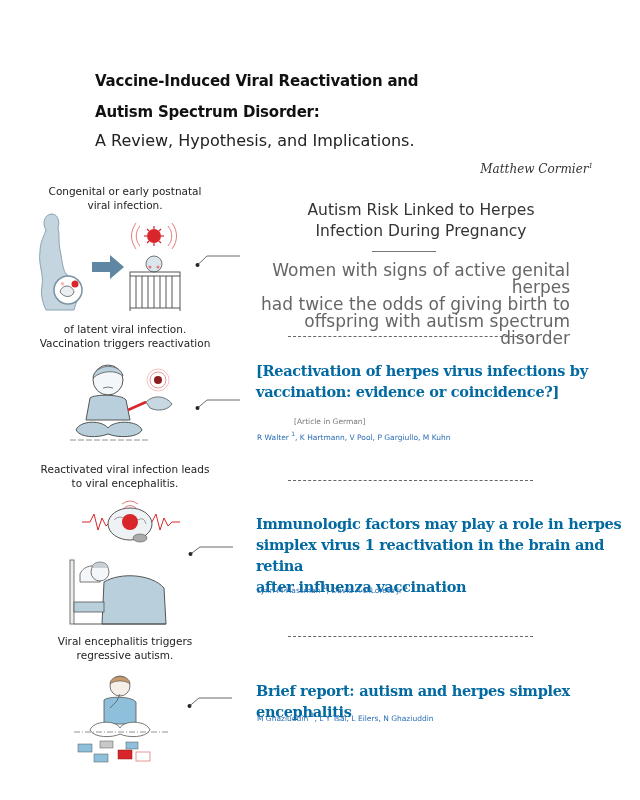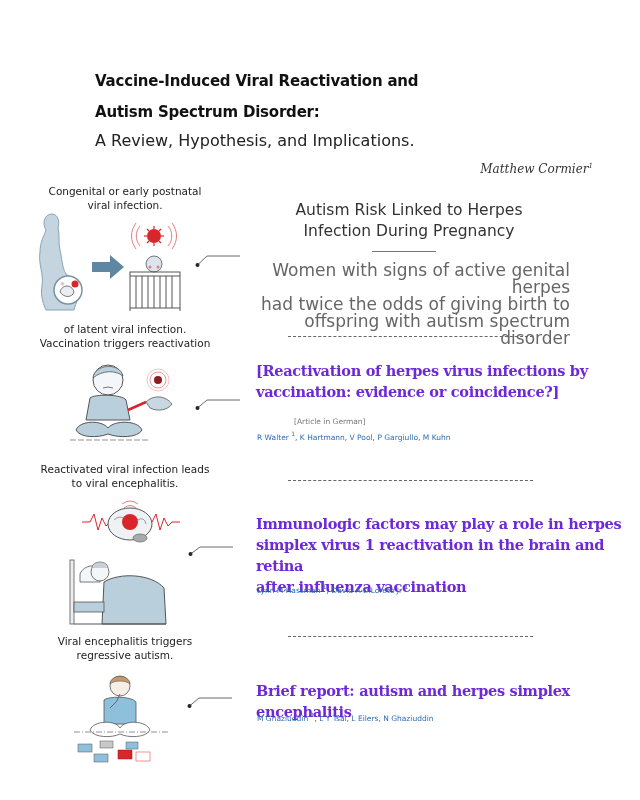--- a/index.html
+++ b/index.html
@@ -14,31 +14,31 @@
     font-style: italic; font-size: 12px; color: #333; }
   .author sup { font-size: 7px; }
 
   .caption { position: absolute; left: 0; width: 250px; text-align: center;
     font-family: "DejaVu Sans", sans-serif; font-size: 10.5px; line-height: 14px; color: #222; }
 
   .illus { position: absolute; }
 
   .pointer { position: absolute; }
 
-  .card-title-sans { position: absolute; left: 244px; width: 330px; text-align: center;
+  .card-title-sans { position: absolute; left: 256px; width: 330px; text-align: center;
     font-family: "DejaVu Sans", sans-serif; font-size: 15.5px; line-height: 21px; color: #333; }
   .card-rule { position: absolute; height: 1px; background: #777; }
   .card-sub-sans { position: absolute; left: 240px; width: 330px; text-align: right;
     font-family: "DejaVu Sans", sans-serif; font-size: 17px; line-height: 17px; color: #666; }
 
   .dash { position: absolute; left: 288px; width: 245px; height: 0;
     border-top: 1.5px dashed #666; }
 
   .paper-title { position: absolute; left: 256px; width: 370px;
-    font-family: "DejaVu Serif", serif; font-weight: bold; font-size: 14.5px; line-height: 21px; color: #6d28d9; letter-spacing: -0.3px; }
+    font-family: "DejaVu Serif", serif; font-weight: bold; font-size: 14.5px; line-height: 21px; color: #0369a1; letter-spacing: -0.3px; }
   .paper-note { position: absolute; left: 257px; font-family: "DejaVu Sans", sans-serif;
     font-size: 7.5px; color: #777; }
   .paper-authors { position: absolute; left: 257px; font-family: "DejaVu Sans", sans-serif;
     font-size: 7.5px; color: #2a6db5; }
   .paper-authors sup { font-size: 6px; }
 </style>
 </head>
 <body>
 
 <div class="title">

